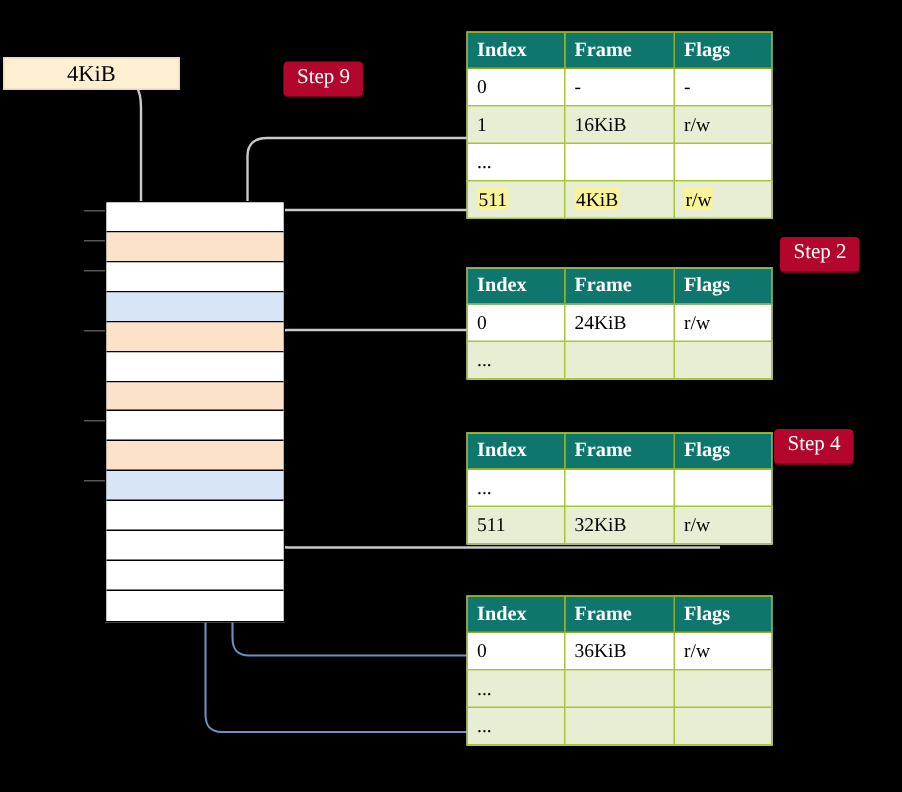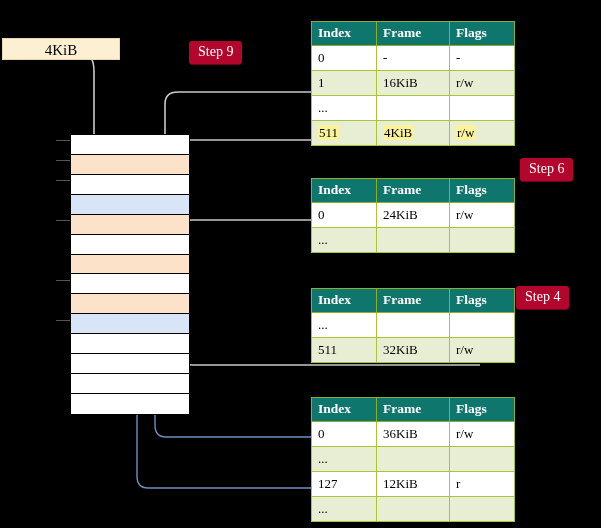--- a/index.html
+++ b/index.html
@@ -171,21 +171,21 @@
       <div class="memrow blue" style="height: 7.14286%;"></div>
       <div class="memrow" style="height: 7.14286%;"></div>
       <div class="memrow" style="height: 7.14286%;"></div>
       <div class="memrow" style="height: 7.14286%;"></div>
       <div class="memrow" style="height: 7.14286%;"></div>
     </div>
 
   <div class="callout" style="left:2px; top:38px; width:118px; height:22px;">4KiB</div>
 
   <div class="step-chip" style="left:189px; top:41px;">Step 9</div>
-  <div class="step-chip" style="left:520px; top:158px;">Step 6</div>
+  <div class="step-chip" style="left:520px; top:158px;">Step 2</div>
   <div class="step-chip" style="left:516px; top:265px;margin-top:21px;">Step 4</div>
 
   <table class="pt" id="t0" style="left:311px; top:21px;">
       <thead>
         <tr>
           <th class="w-index">Index</th>
           <th class="w-frame">Frame</th>
           <th class="w-flags">Flags</th>
         </tr>
       </thead>
@@ -266,25 +266,20 @@
         <tr>
           <td class="w-index">0</td>
           <td class="w-frame">36KiB</td>
           <td class="w-flags">r/w</td>
         </tr>
         <tr class="alt">
           <td class="w-index">...</td>
           <td class="w-frame empty">&nbsp;</td>
           <td class="w-flags empty">&nbsp;</td>
         </tr>
-        <tr>
-          <td class="w-index">127</td>
-          <td class="w-frame">12KiB</td>
-          <td class="w-flags">r</td>
-        </tr>
         <tr class="alt">
           <td class="w-index">...</td>
           <td class="w-frame empty">&nbsp;</td>
           <td class="w-flags empty">&nbsp;</td>
         </tr>
       </tbody>
     </table>
 
 </div>
 

